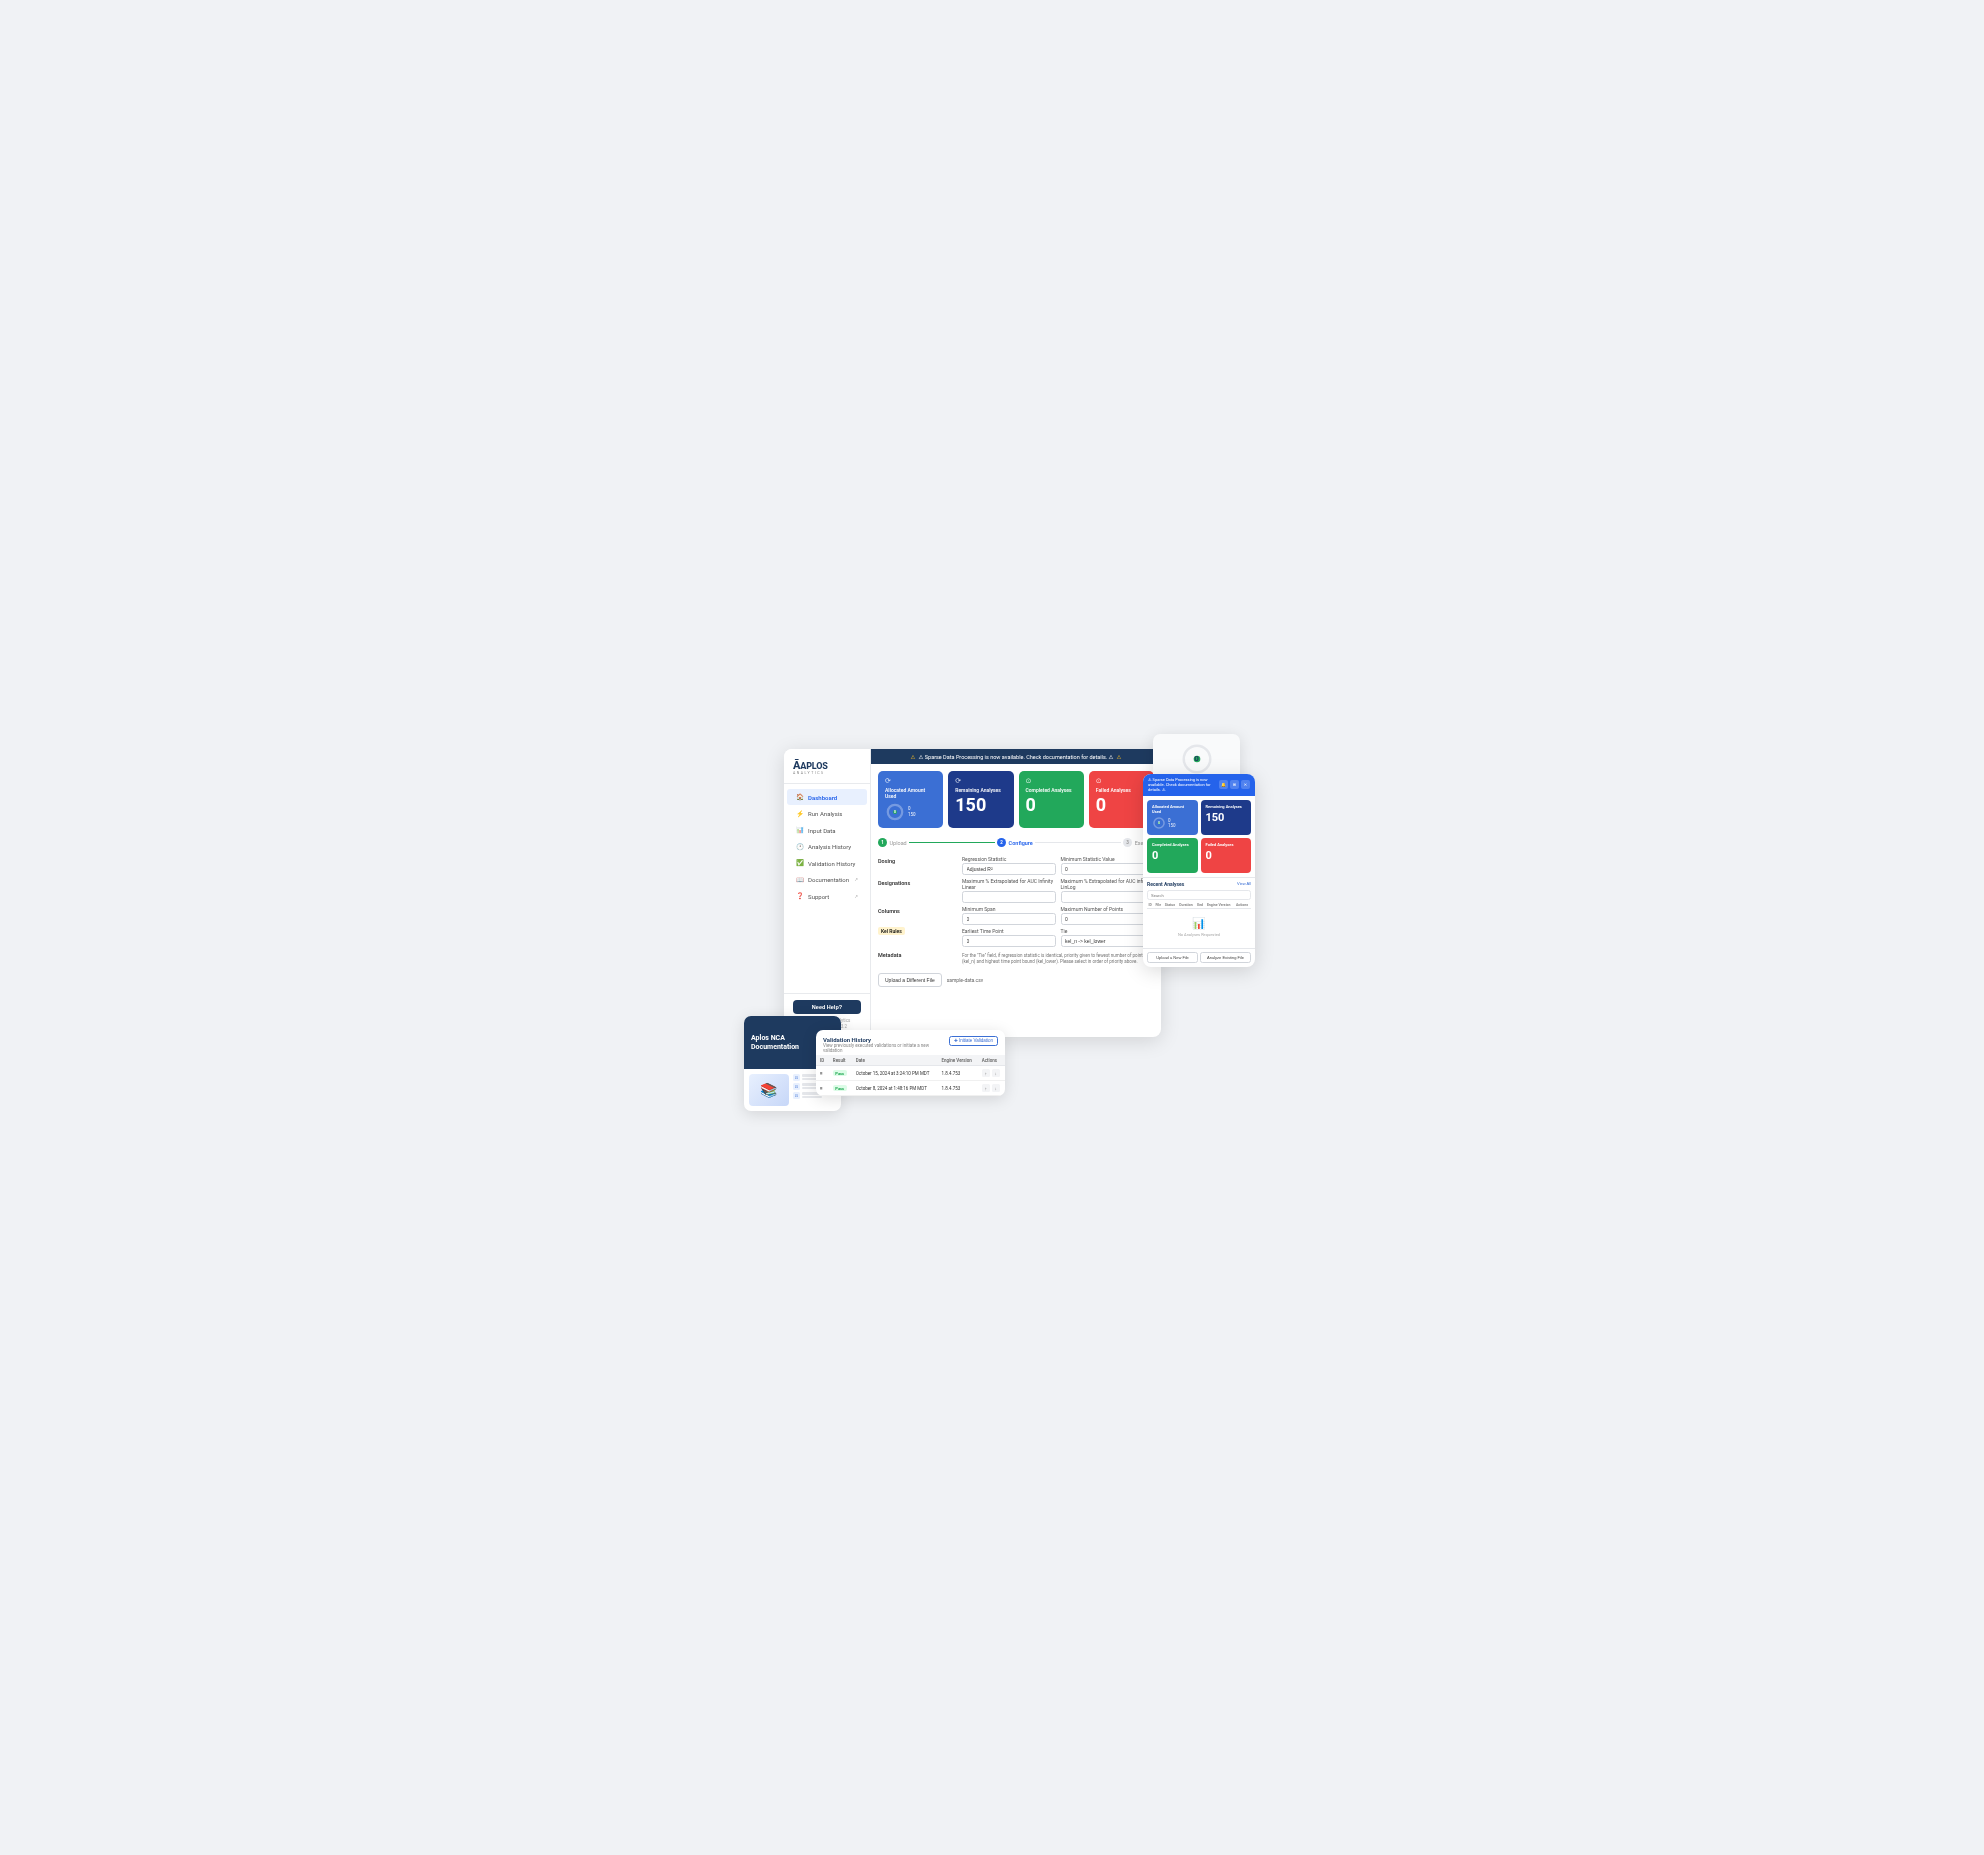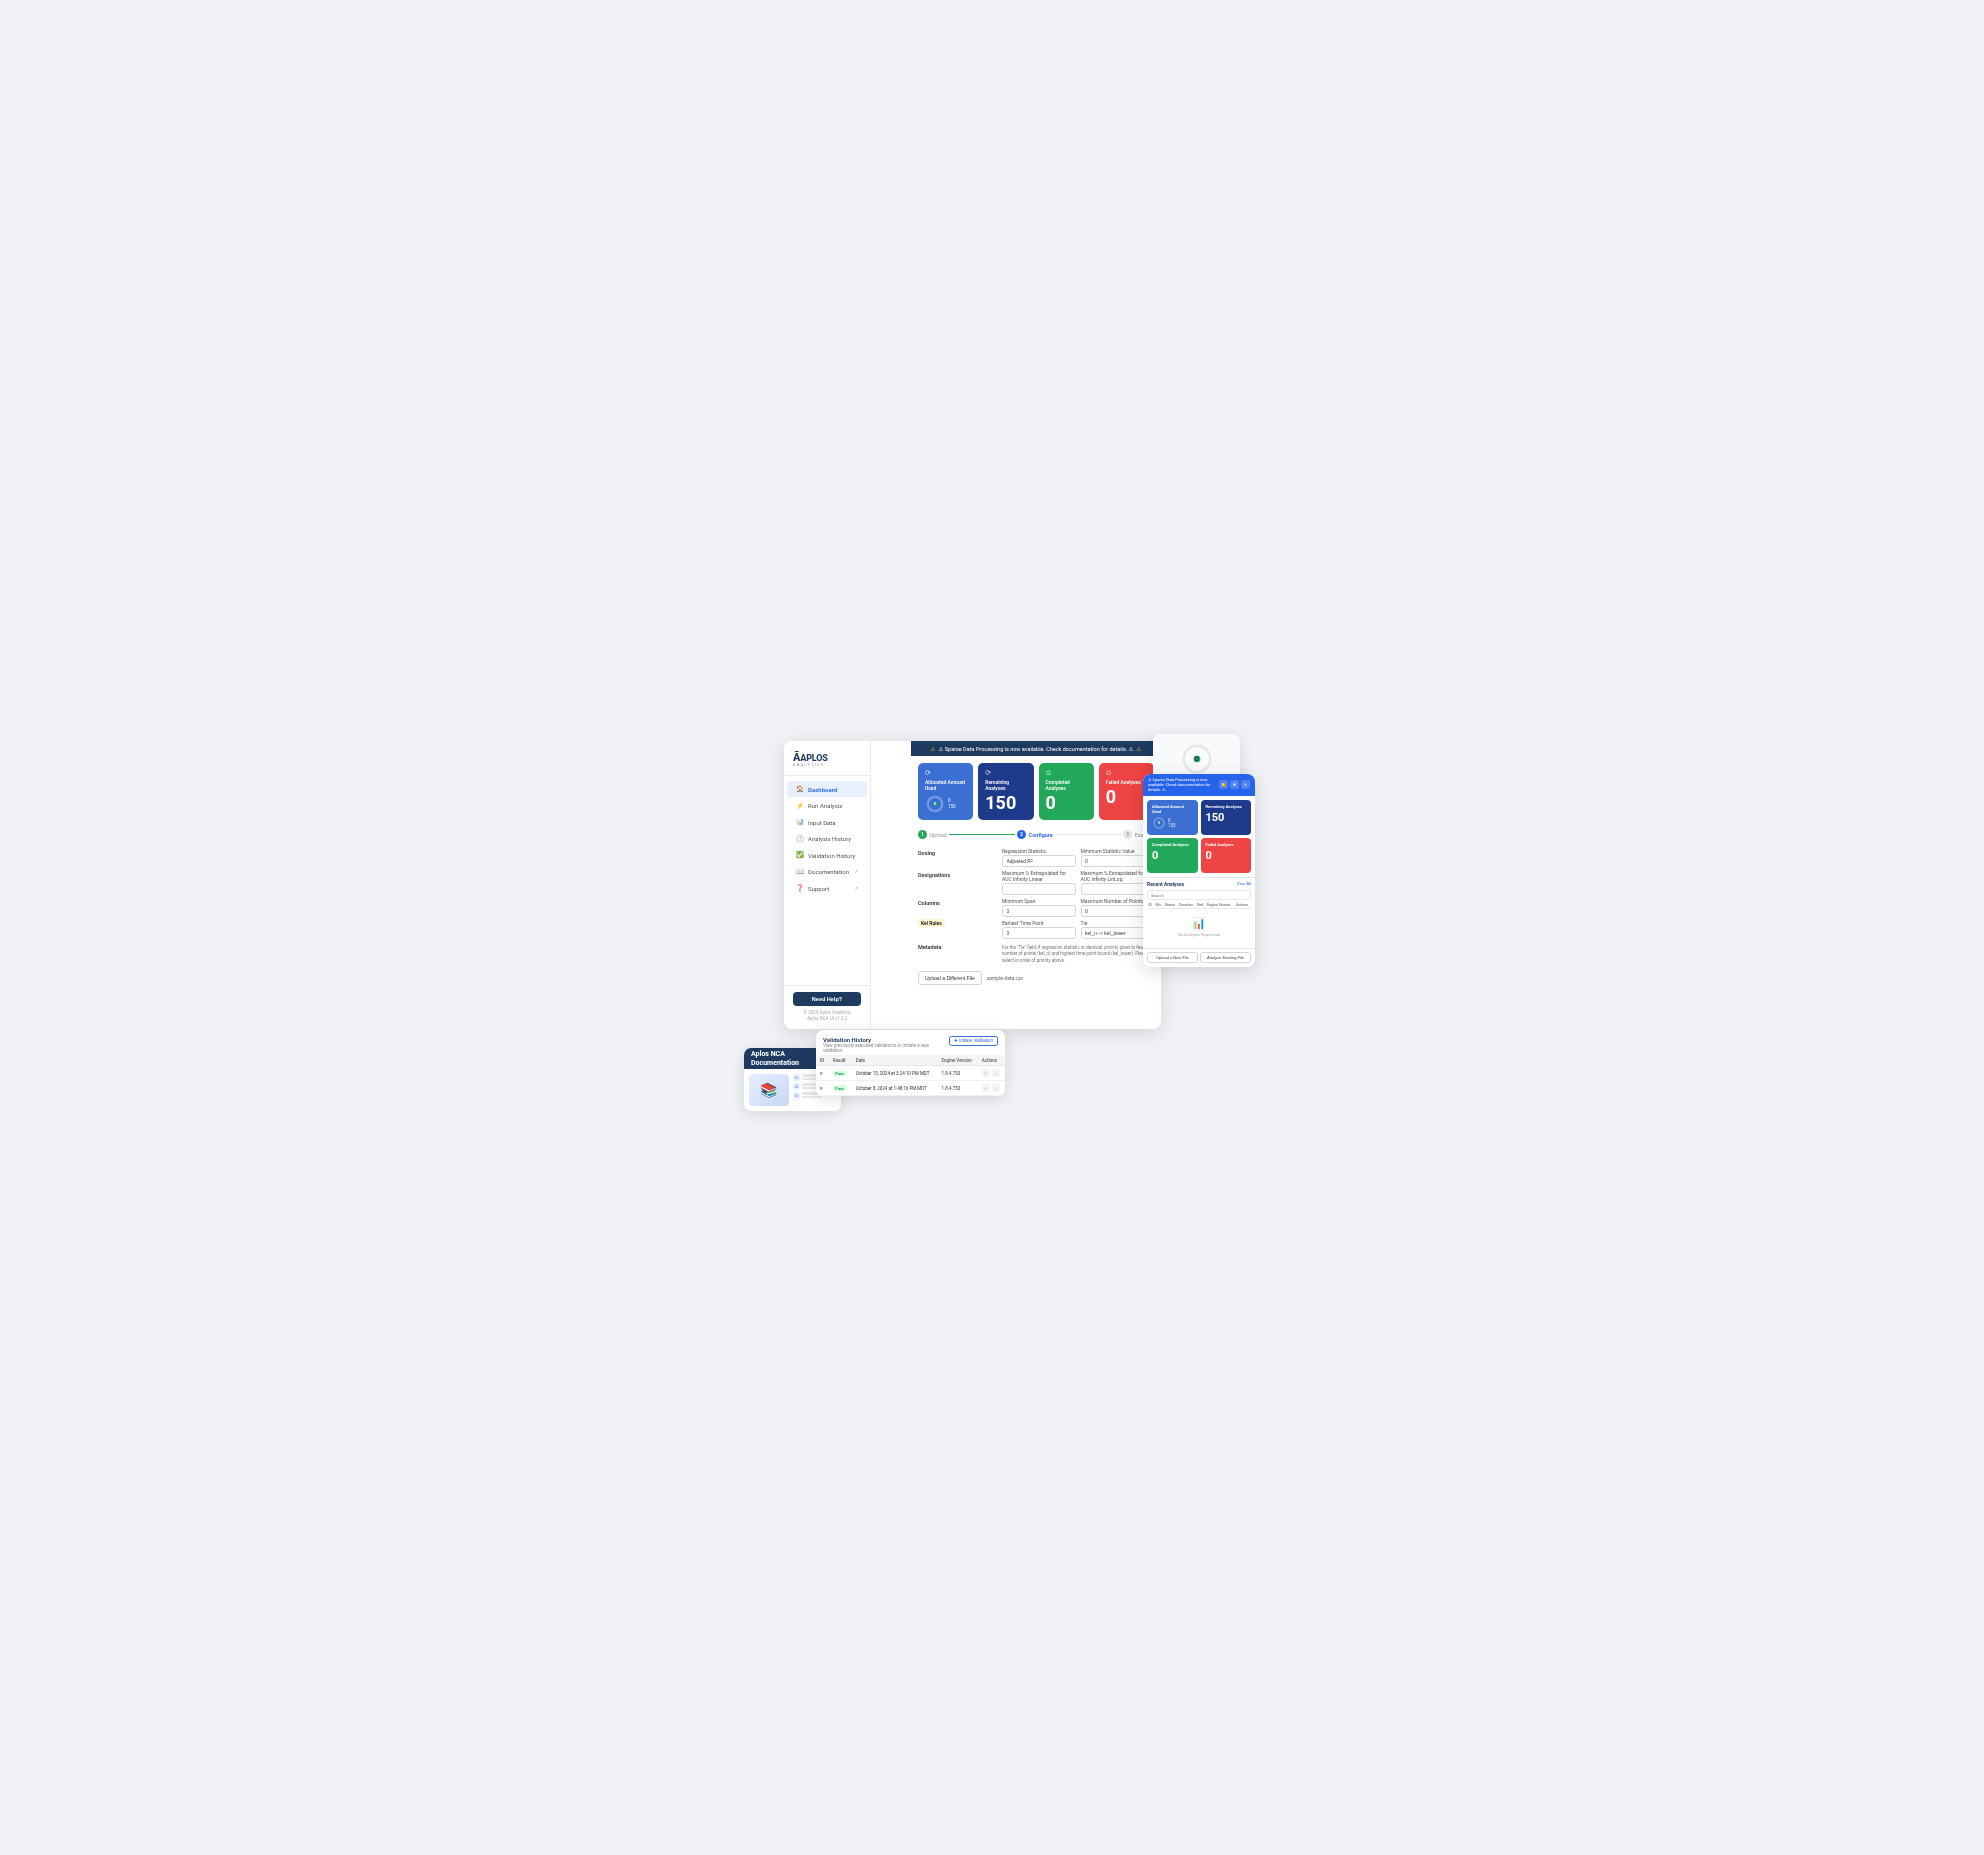--- a/index.html
+++ b/index.html
@@ -15,29 +15,28 @@
 
     .scene {
       position: relative;
       width: 496px;
       min-height: 387px;
     }
 
     
     .main-card {
       position: absolute;
-      top: 7px;
+      top: 15px;
       left: 40px;
       width: 377px;
       background: #fff;
       border-radius: 8px;
       box-shadow: 0 4px 20px rgba(0,0,0,0.13);
       overflow: hidden;
       z-index: 2;
-      padding-left: 40px;
     }
 
     
     .sidebar {
       position: absolute;
       top: 0; left: 0;
       width: 87px;
       height: 100%;
       background: #fff;
       border-right: 0.5px solid #e8eaed;
@@ -321,21 +320,21 @@
       left: 0;
       width: 97px;
       background: #fff;
       border-radius: 7px;
       box-shadow: 0 3px 15px rgba(0,0,0,0.12);
       z-index: 3;
       overflow: hidden;
     }
     .card-doc-header {
       background: #1e3a5f;
-      padding: 2px 7px;
+      padding: 18px 7px;
     }
     .card-doc-title {
       font-size: 7px;
       font-weight: 700;
       color: #fff;
       line-height: 1.2;
     }
     .card-doc-body {
       display: flex;
       gap: 4px;

